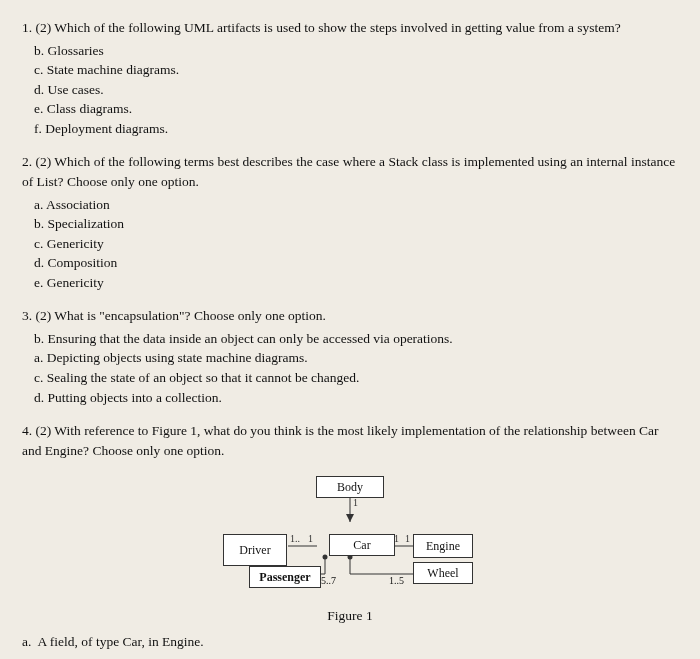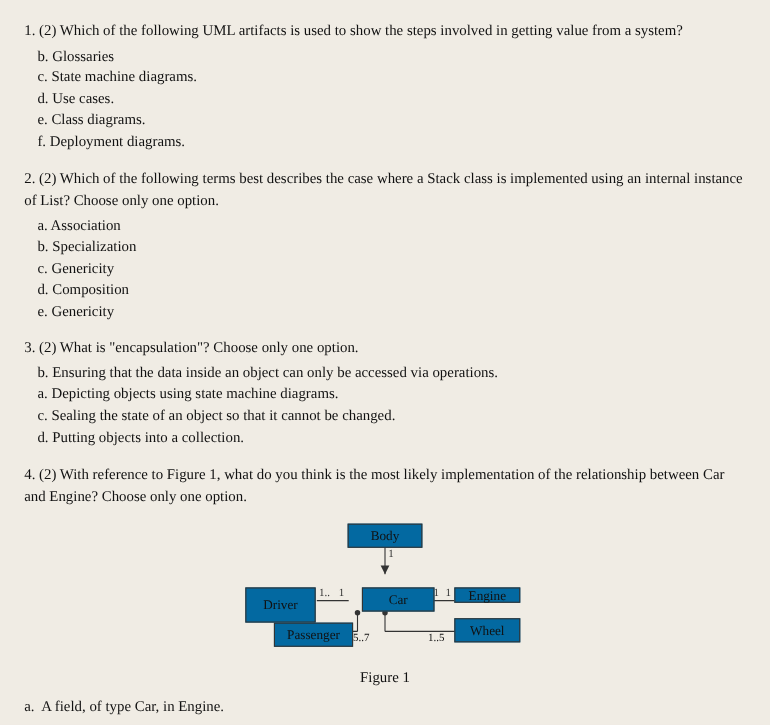--- a/index.html
+++ b/index.html
@@ -35,21 +35,21 @@
     }
     .uml-diagram {
       position: relative;
       width: 310px;
       height: 130px;
       margin: 0 auto;
     }
     .uml-box {
       position: absolute;
       border: 1px solid #333;
-      background: #0369a1;
+      background: #ffffff;
       font-size: 12px;
       display: flex;
       align-items: center;
       justify-content: center;
       font-family: 'Times New Roman', Times, serif;
     }
     .figure-label {
       text-align: center;
       margin-top: 4px;
       font-size: 13.5px;
@@ -148,25 +148,25 @@
     </div>
 
     <div class="uml-box" style="left:28px; top:60px; width:64px; height:32px;">
       <span>Driver</span>
     </div>
 
     <div class="uml-box" style="left:134px; top:60px; width:66px; height:22px;">
       <span>Car</span>
     </div>
 
-    <div class="uml-box" style="left:218px; top:60px; width:60px; height:14px;">
+    <div class="uml-box" style="left:218px; top:60px; width:60px; height:24px;">
       <span>Engine</span>
     </div>
 
-    <div class="uml-box" style="left:54px; top:92px; width:72px; height:22px;">
+    <div class="uml-box" style="left:54px; top:92px; width:72px; height:22px;font-weight:bold;">
       <span>Passenger</span>
     </div>
 
     <div style="position:absolute; left:126px; top:101px; font-size:10px;">
       <span>5..7</span>
     </div>
 
     <div class="uml-box" style="left:218px; top:88px; width:60px; height:22px;">
       <span>Wheel</span>
     </div>

